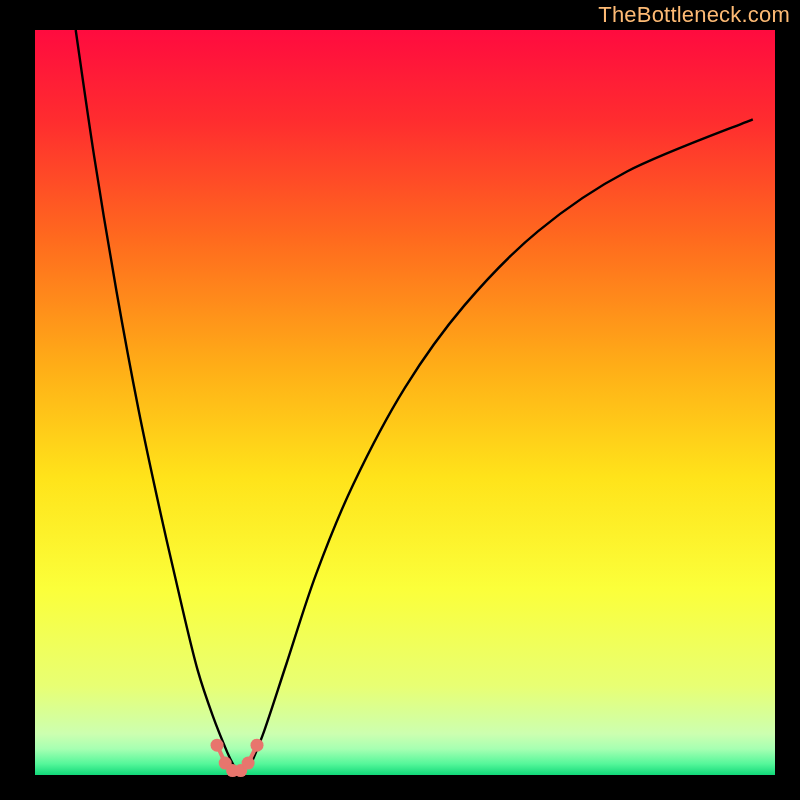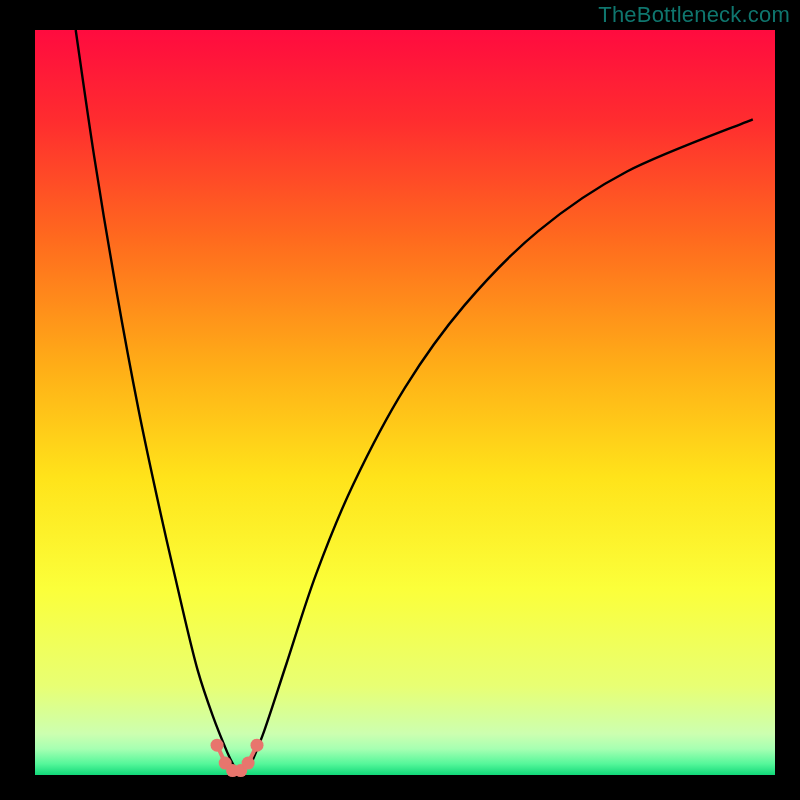--- a/index.html
+++ b/index.html
@@ -15,21 +15,21 @@
     position: absolute;
     left: 0;
     top: 0;
     width: 800px;
     height: 800px;
   }
   .watermark {
     position: absolute;
     top: 2px;
     right: 10px;
-    color: #0f766e;
+    color: #fdba74;
     font-size: 22px;
     font-family: Arial, sans-serif;
     letter-spacing: 0.2px;
     user-select: none;
     pointer-events: none;
   }
   svg {
     display: block;
   }
 </style>

